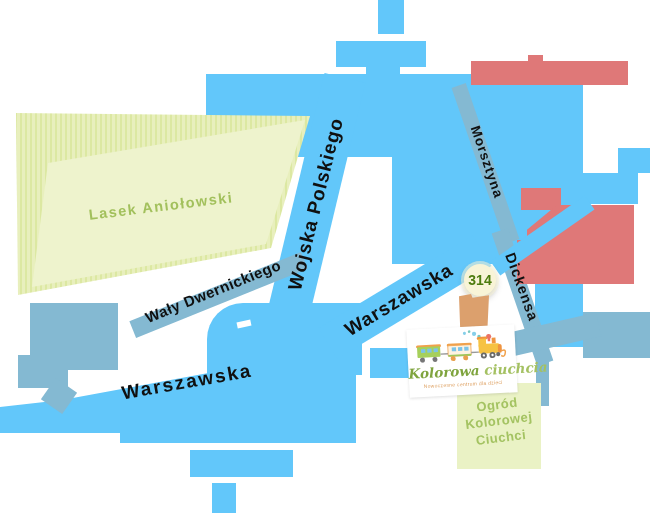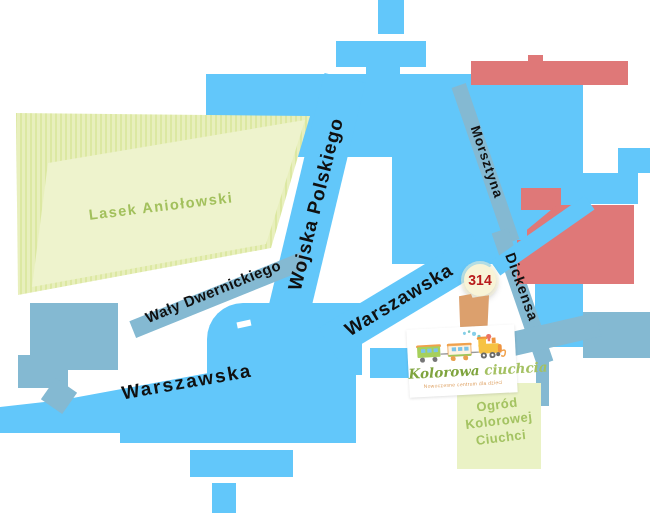--- a/index.html
+++ b/index.html
@@ -63,21 +63,21 @@
   #lbl-morsztyna{left:487px;top:162px;font-size:13.5px;letter-spacing:1px;
     transform:translate(-50%,-50%) rotate(71deg);}
   #lbl-dickensa{left:522px;top:287px;font-size:14.5px;letter-spacing:1px;
     transform:translate(-50%,-50%) rotate(70deg);}
   #lbl-lasek{left:161px;top:206px;font-size:14.5px;letter-spacing:1.5px;color:#a2c05c;
     font-weight:bold;white-space:nowrap;transform:translate(-50%,-50%) rotate(-7deg);}
   
   #route-badge{left:464px;top:264px;width:32px;height:32px;border-radius:50%;
     background:#f8f4d7;display:flex;align-items:center;justify-content:center;
     box-shadow:0 0 0 3px rgba(248,244,215,0.55),0 3px 6px rgba(50,50,50,0.35);
-    color:#b91c1c;font-weight:bold;font-size:14px;}
+    color:#4d7c0f;font-weight:bold;font-size:14px;}
   
   #building-marker{left:459px;top:294px;width:30px;height:38px;background:#dca06d;
     clip-path:polygon(0 6%,40% 0,45% 10%,100% 3%,95% 88%,55% 86%,50% 100%,45% 86%,4% 92%);}
   
   #logo-card{left:408px;top:327px;width:108px;height:68px;background:#ffffff;
     transform:rotate(-3deg);box-shadow:0 1px 3px rgba(0,0,0,0.12);}
   #logo-train{position:absolute;left:4px;top:2px;}
   #logo-title{position:absolute;left:0;top:36px;width:100%;text-align:center;
     font-family:"DejaVu Serif",serif;font-style:italic;font-weight:bold;
     font-size:13.5px;white-space:nowrap;}

